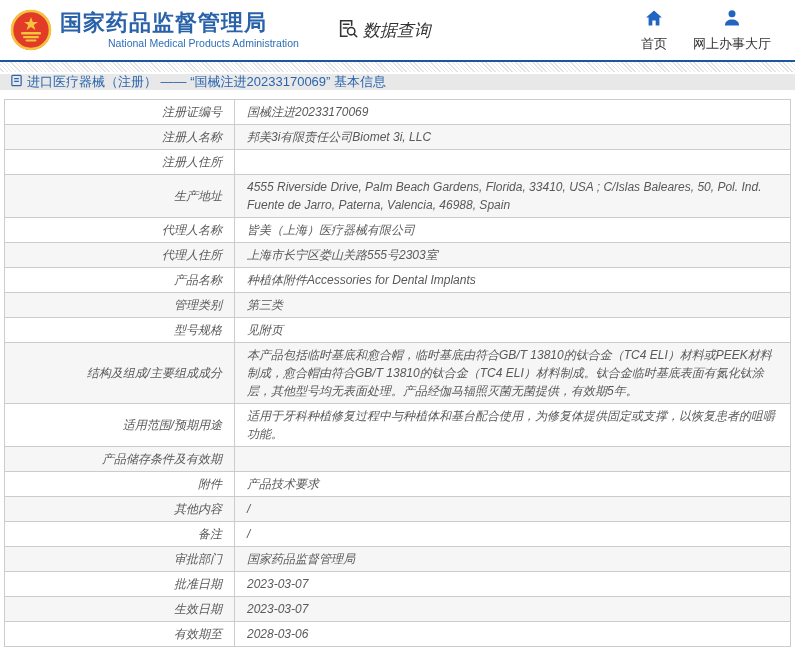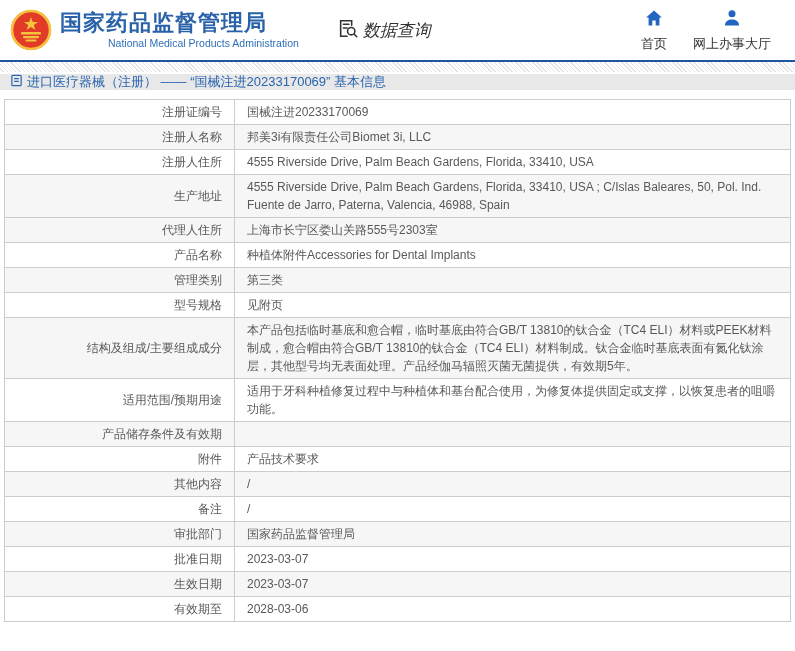--- a/index.html
+++ b/index.html
@@ -27,21 +27,21 @@
   
   .breadcrumb-bar { height: 16px; background: #e8e8e8; display: flex; align-items: center; padding: 0 10px; margin-top: 2px; }
   .breadcrumb { display: flex; align-items: center; font-size: 13px; color: #2a65ae; }
   .breadcrumb svg { margin-right: 4px; }
 
   
   .table-wrap { margin: 9px 4px 0 4px; border: 1px solid #ccc; }
   .row { display: flex; border-bottom: 1px solid #ccc; background: #fff; min-height: 23px; }
   .row:last-child { border-bottom: none; }
   .row.alt { background: #f6f6f6; }
-  .cell { font-size: 12px; color: #595959; line-height: 1.5; padding: 3px 12px; display: flex; align-items: center; }
+  .cell { font-size: 12px; color: #595959; line-height: 1.5; padding: 3px 12px; display: flex; align-items: center; font-style: italic; }
   .cell.label { width: 230px; flex: 0 0 auto; justify-content: flex-end; text-align: right;
     border-right: 1px solid #ccc; }
   .cell.value { flex: 1; text-align: left; word-break: break-word; }
 </style>
 </head>
 <body>
 
 <div class="header">
   <span class="logo">
     <svg viewBox="0 0 42 42" width="42" height="42">
@@ -122,32 +122,37 @@
         <span>注册人名称</span>
       </div>
       <div class="cell value">
         <span>邦美3i有限责任公司Biomet 3i, LLC</span>
       </div>
     </div>
     <div class="row">
       <div class="cell label">
         <span>注册人住所</span>
       </div>
-      <div class="cell value">
-        <span>4555 Riverside Drive, Palm Beach Gardens, Florida, 33410, USA</span>
-      </div>
     </div>
     <div class="row alt">
       <div class="cell label">
         <span>生产地址</span>
       </div>
       <div class="cell value">
         <span>4555 Riverside Drive, Palm Beach Gardens, Florida, 33410, USA ; C/Islas Baleares, 50, Pol. Ind. Fuente de Jarro, Paterna, Valencia, 46988, Spain</span>
       </div>
     </div>
+    <div class="row">
+      <div class="cell label">
+        <span>代理人名称</span>
+      </div>
+      <div class="cell value">
+        <span>皆美（上海）医疗器械有限公司</span>
+      </div>
+    </div>
     <div class="row alt">
       <div class="cell label">
         <span>代理人住所</span>
       </div>
       <div class="cell value">
         <span>上海市长宁区娄山关路555号2303室</span>
       </div>
     </div>
     <div class="row">
       <div class="cell label">

